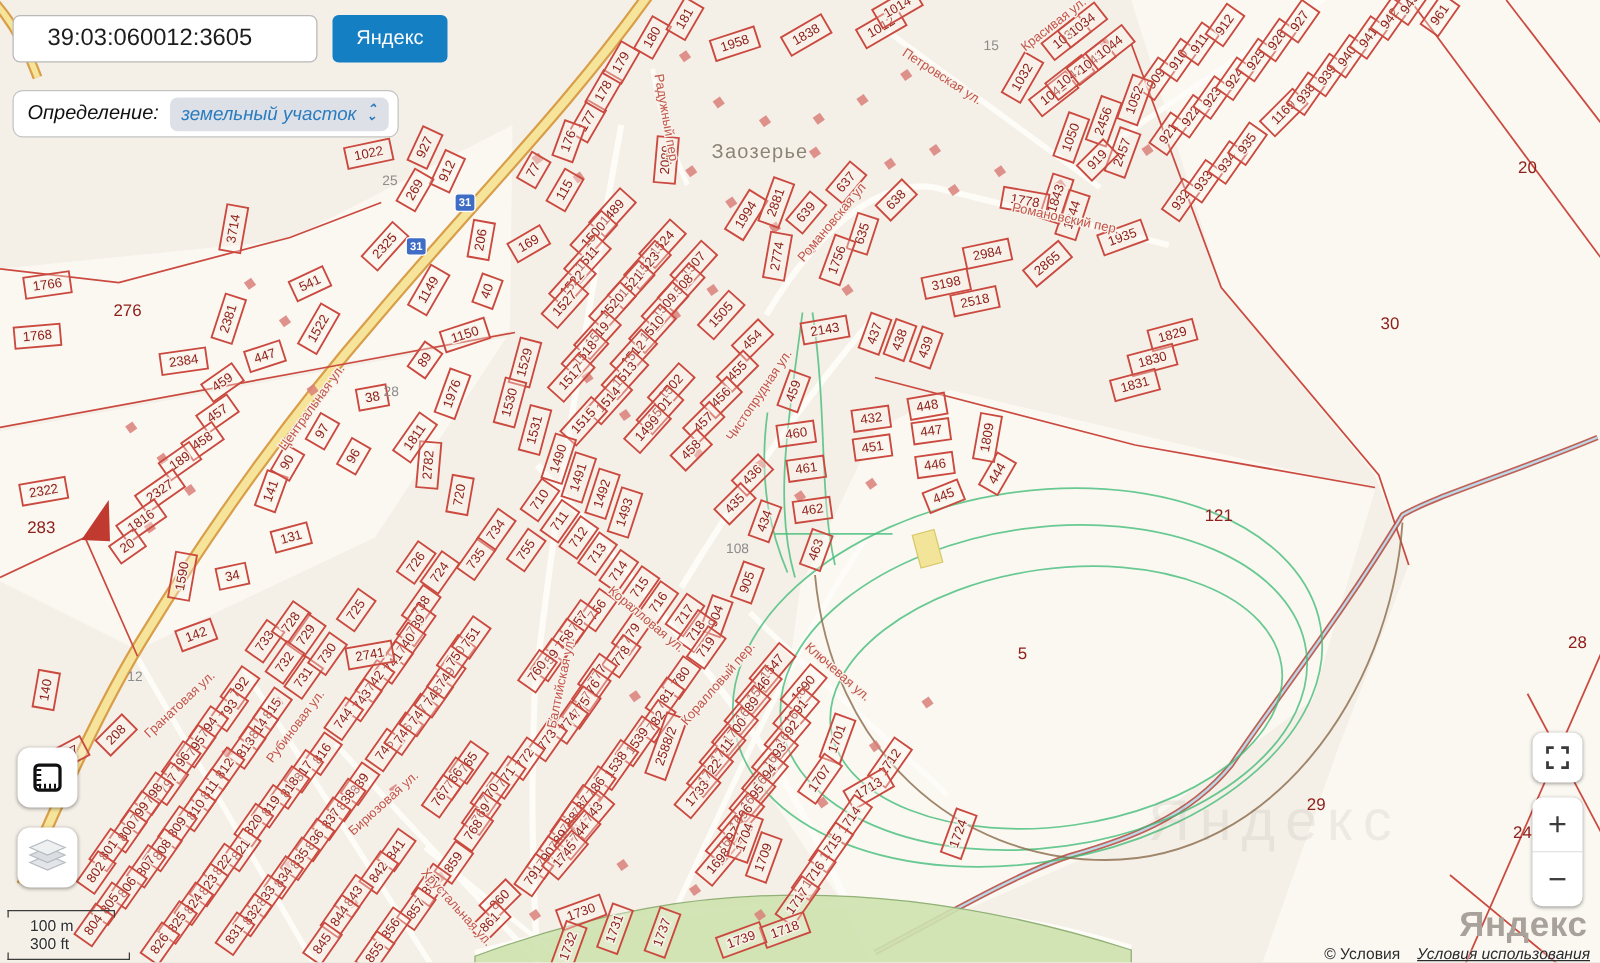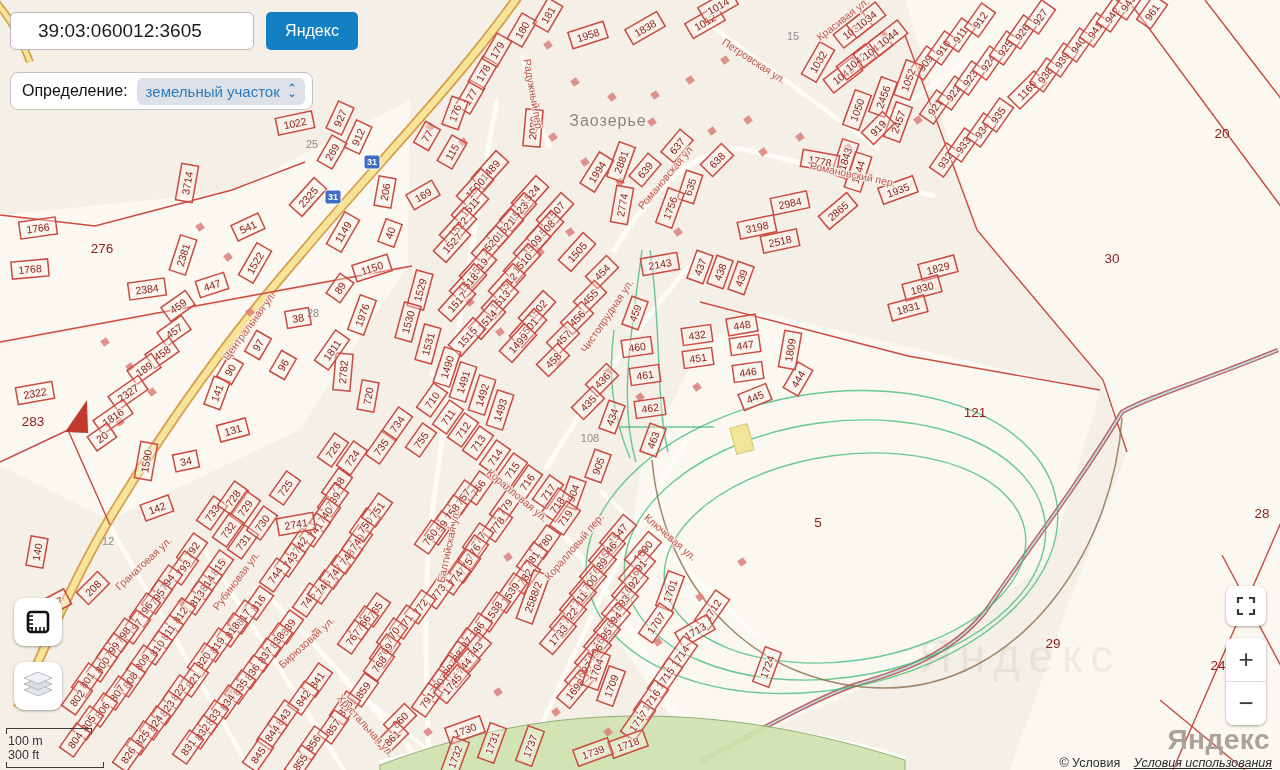--- a/index.html
+++ b/index.html
@@ -5,42 +5,42 @@
   html,body{margin:0;padding:0;background:#e8e4dc;font-family:"Liberation Sans",sans-serif;}
   #app{position:relative;width:1280px;height:770px;overflow:hidden;background:#f4efe7;}
   #mapsvg{position:absolute;left:0;top:0;}
   
   .search-panel{position:absolute;left:10px;top:12px;display:flex;gap:12px;z-index:20;}
   .search-box{width:244px;height:38px;background:#fff;border:1.5px solid #b9b9b9;border-radius:6px;
     font-size:19px;color:#1c1c1c;padding:0 27px;font-family:"Liberation Sans",sans-serif;outline:none;box-sizing:border-box;}
   .find-btn{width:92px;height:38px;background:#157fc3;color:#fff;border:none;border-radius:5px;
     font-size:16px;cursor:pointer;font-family:"Liberation Sans",sans-serif;}
   .def-panel{position:absolute;left:10px;top:72px;height:36px;background:#fff;border:1.5px solid #c3c3c3;
-    border-radius:8px;display:flex;align-items:center;padding:0 7px 0 11px;gap:9px;z-index:20;}
+    border-radius:8px;display:flex;align-items:center;padding:0 7px 0 11px;gap:9px;z-index:20;font-style:italic;}
   .def-label{font-size:16px;color:#111;}
   .def-select{background:#dde1e7;border-radius:6px;height:27px;display:flex;align-items:center;
     padding:0 9px;color:#2a7cc0;font-size:15px;gap:8px;cursor:pointer;}
   .updown{display:flex;flex-direction:column;line-height:6px;font-size:10px;color:#2a7cc0;font-weight:bold;}
   
   .map-btn{position:absolute;width:48px;height:48px;background:#fff;border-radius:10px;
     box-shadow:0 1px 3px rgba(0,0,0,.35);display:flex;align-items:center;justify-content:center;cursor:pointer;z-index:20;}
   #ruler-btn{left:14px;top:598px;}
   #layers-btn{left:14px;top:662px;}
   #fullscreen-btn{right:14px;top:586px;width:40px;height:40px;border-radius:8px;}
   .zoomctl{position:absolute;right:14px;top:638px;width:40px;background:#fff;border-radius:8px;
     box-shadow:0 1px 3px rgba(0,0,0,.35);z-index:20;overflow:hidden;}
   .zoombtn{width:40px;height:43px;display:flex;align-items:center;justify-content:center;
     font-size:26px;color:#3c3c3c;cursor:pointer;background:#fff;border:none;font-family:"Liberation Sans",sans-serif;}
   .zoomdiv{height:1px;background:#dcdcdc;}
   
   .scale{position:absolute;left:6px;bottom:2px;z-index:20;color:#2e2e2e;font-size:12.5px;
     text-shadow:0 0 2px #fff,0 0 2px #fff;}
   .scale-top{width:84px;height:5px;border:1px solid #3c3c3c;border-bottom:none;}
   .scale-bot{width:96px;height:5px;border:1px solid #3c3c3c;border-top:none;}
-  .scale span{display:block;padding-left:2px;line-height:14px;}
+  .scale span{display:block;padding-left:2px;line-height:14px;margin-left:16px;}
   
   .brand{position:absolute;right:10px;bottom:14px;font-size:28px;font-weight:bold;color:#a9a29a;
     letter-spacing:.5px;z-index:19;}
   .attrib{position:absolute;right:8px;bottom:0px;font-size:12.5px;color:#2b2b2b;z-index:20;
     text-shadow:0 0 2px #fff;}
   .attrib a{color:#2b2b2b;font-style:italic;}
   .copy{margin-right:10px;text-decoration:none;}
 </style>
 </head>
 <body>

